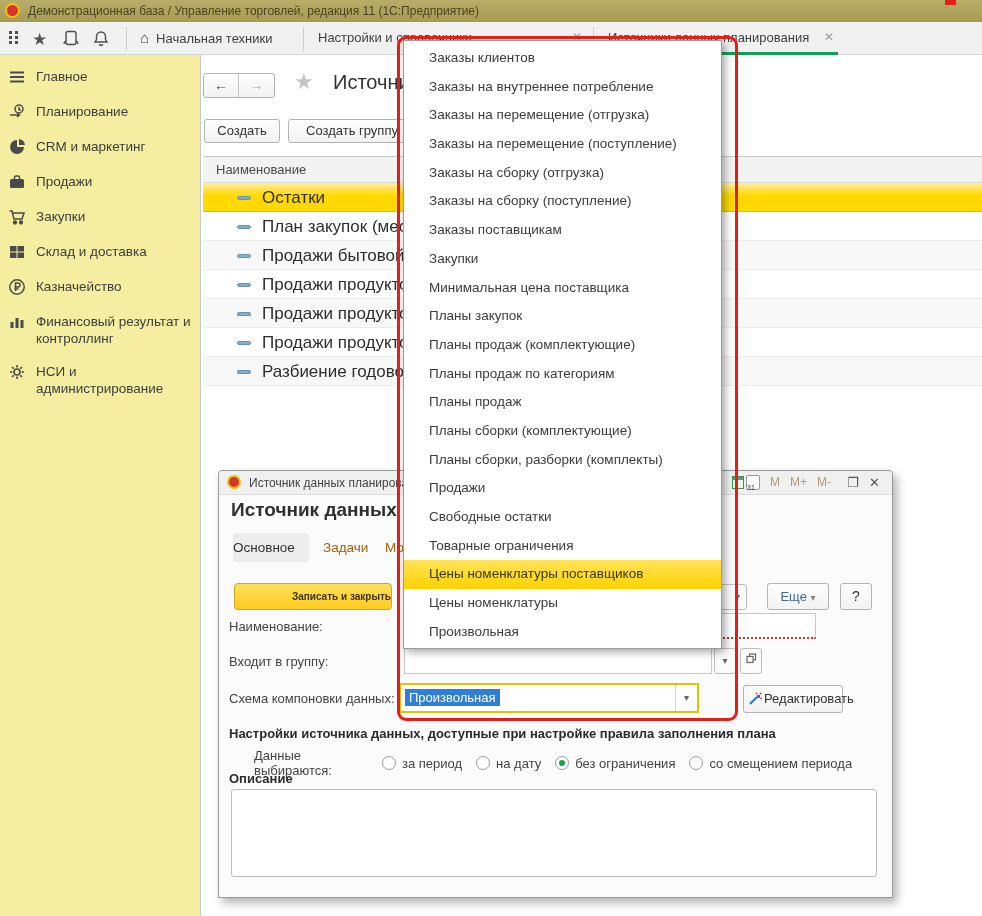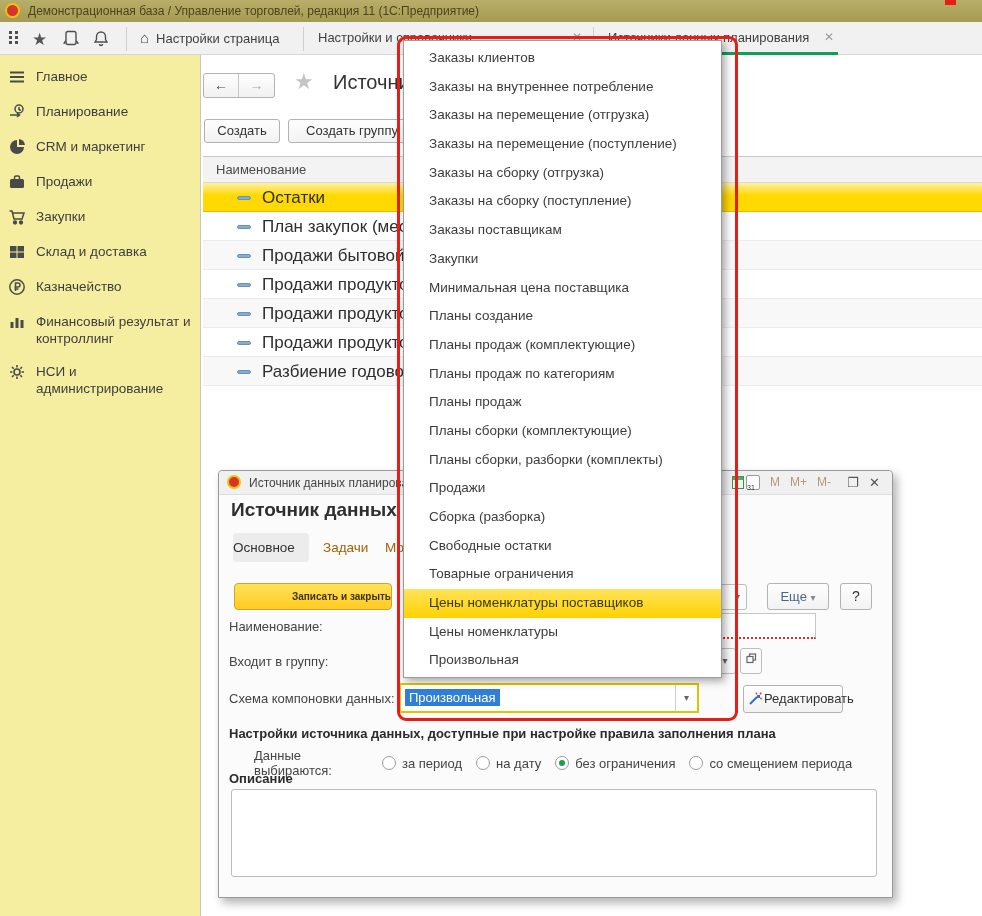--- a/index.html
+++ b/index.html
@@ -132,21 +132,21 @@
   </span>
   <span class="tbicon" style="left:92px">
     <svg viewBox="0 0 18 18" fill="none" stroke="#4f4f4f" stroke-width="1.4">
         <path d="M9 3 a4.5 4.5 0 0 1 4.5 4.5 v3 l1.5 2.5 h-12 l1.5 -2.5 v-3 A4.5 4.5 0 0 1 9 3 z"></path>
         <path d="M7.5 15 a1.5 1.5 0 0 0 3 0"></path>
       </svg>
   </span>
   <span class="vsep" style="left:126px"></span>
 
   <span class="tab" style="left:140px">
-    <span class="home-glyph">⌂</span><span>Настройки страница</span>
+    <span class="home-glyph">⌂</span><span>Начальная техники</span>
   </span>
   <span class="vsep" style="left:303px"></span>
 
   <span class="tab tab-clip" style="left:318px;width:248px">
     <span>Настройки и справочники</span>
   </span>
   <span class="tab-close" style="left:570px">✕</span>
   <span class="vsep" style="left:593px"></span>
 
   <span class="tab" style="left:608px">
@@ -348,28 +348,27 @@
 <div class="abs dropdown">
   <div class="dd-item">Заказы клиентов</div>
   <div class="dd-item">Заказы на внутреннее потребление</div>
   <div class="dd-item">Заказы на перемещение (отгрузка)</div>
   <div class="dd-item">Заказы на перемещение (поступление)</div>
   <div class="dd-item">Заказы на сборку (отгрузка)</div>
   <div class="dd-item">Заказы на сборку (поступление)</div>
   <div class="dd-item">Заказы поставщикам</div>
   <div class="dd-item">Закупки</div>
   <div class="dd-item">Минимальная цена поставщика</div>
-  <div class="dd-item">Планы создание</div>
+  <div class="dd-item">Планы закупок</div>
   <div class="dd-item">Планы продаж (комплектующие)</div>
   <div class="dd-item">Планы продаж по категориям</div>
   <div class="dd-item">Планы продаж</div>
   <div class="dd-item">Планы сборки (комплектующие)</div>
   <div class="dd-item">Планы сборки, разборки (комплекты)</div>
   <div class="dd-item">Продажи</div>
-  <div class="dd-item">Сборка (разборка)</div>
   <div class="dd-item">Свободные остатки</div>
   <div class="dd-item">Товарные ограничения</div>
   <div class="dd-item sel">Цены номенклатуры поставщиков</div>
   <div class="dd-item">Цены номенклатуры</div>
   <div class="dd-item">Произвольная</div>
 </div>
 
 <div class="abs red-rect"></div>
 
 </body></html>

